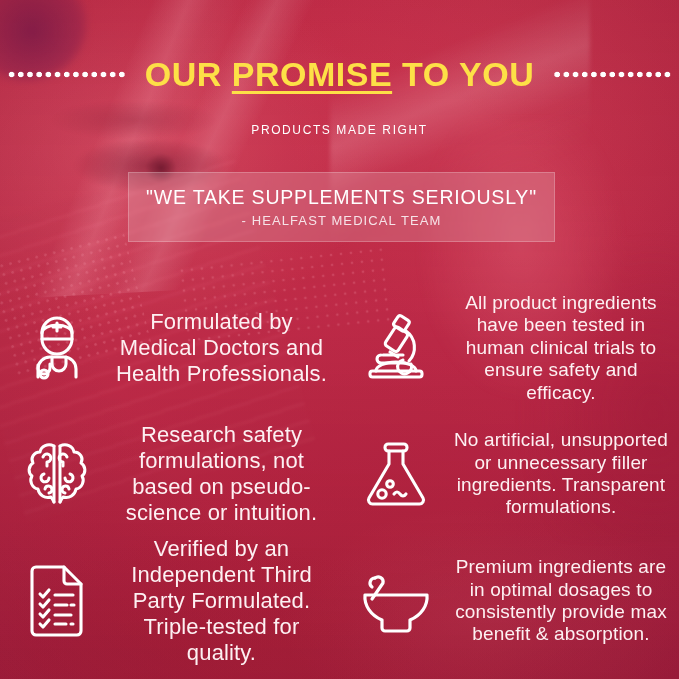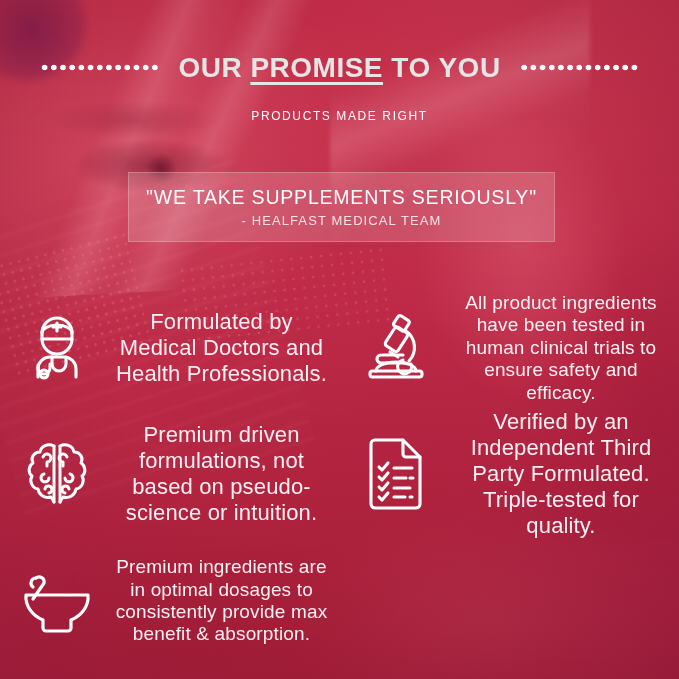--- a/index.html
+++ b/index.html
@@ -109,22 +109,22 @@
     width:679px;
   }
   .dots-line{
     flex:0 0 auto;height:9px;width:120px;
     background-image:radial-gradient(circle, #ffffff 2.6px, rgba(255,255,255,0) 3.1px);
     background-size:9.2px 9px;background-repeat:repeat-x;background-position:left center;
   }
   .dots-line.right{background-position:right center;}
   .title{
     flex:0 0 auto;
-    color:#e5e5e5;
-    font-size:28px;
+    color:#fde047;
+    font-size:34px;
     font-weight:bold;
     letter-spacing:.5px;
     line-height:1.05;
     padding:0 18px;
     white-space:nowrap;
   }
   .title .u{text-decoration:underline;text-underline-offset:5px;text-decoration-thickness:3px;}
   .subtitle{
     margin-top:8px;color:#ffffff;font-size:12px;letter-spacing:1.6px;
     font-weight:normal;
@@ -234,23 +234,35 @@
           <path d="M41 10 c6 -3 13 0 14 6 c6 0 10 6 7 11 c5 3 5 10 1 13 c3 5 0 12 -6 13 c-1 6 -7 10 -13 8 c-2 3 -3 5 -3 5"></path>
           <path d="M35 10 v56 M41 10 v56"></path>
           <path d="M24 21 a4 4 0 1 1 4 5 v4"></path>
           <path d="M48 21 a4 4 0 1 0 -4 5 v4"></path>
           <path d="M25 38 a4 4 0 1 0 5 4"></path>
           <path d="M51 38 a4 4 0 1 1 -5 4"></path>
           <path d="M26 53 a3.5 3.5 0 1 1 4 4"></path>
           <path d="M50 53 a3.5 3.5 0 1 0 -4 4"></path>
         </svg>
       </span>
-      <div class="f-text">Premium driven formulations, not based on pseudo-science or intuition.</div>
-    </div>
-
+      <div class="f-text">Research safety formulations, not based on pseudo-science or intuition.</div>
+    </div>
+
+    <div class="feature right">
+      <span class="f-icon">
+        <svg width="74" height="74" viewBox="0 0 74 74" fill="none" stroke="#ffffff" stroke-width="3.1" stroke-linecap="round" stroke-linejoin="round">
+          <rect x="26" y="7" width="22" height="7" rx="3.2"></rect>
+          <path d="M30 14 v13 L10 61 a4 4 0 0 0 3.5 6 h47 a4 4 0 0 0 3.5 -6 L44 27 V14"></path>
+          <circle cx="31" cy="47" r="3.3"></circle>
+          <circle cx="23" cy="57" r="4.2"></circle>
+          <path d="M35 57 q3 -4 6 0 t6 0"></path>
+        </svg>
+      </span>
+      <div class="f-text">No artificial, unsupported or unnecessary filler ingredients. Transparent formulations.</div>
+    </div>
 
     <div class="feature left">
       <span class="f-icon">
         <svg width="72" height="78" viewBox="0 0 72 78" fill="none" stroke="#ffffff" stroke-width="3.1" stroke-linecap="round" stroke-linejoin="round">
           <path d="M11 9 a4 4 0 0 1 4 -4 h28 l17 17 v47 a4 4 0 0 1 -4 4 h-41 a4 4 0 0 1 -4 -4 z"></path>
           <path d="M43 5 v14 a3 3 0 0 0 3 3 h14"></path>
           <path d="M19 32 l3 3 l6 -7"></path>
           <path d="M19 42 l3 3 l6 -7"></path>
           <path d="M19 52 l3 3 l6 -7"></path>
           <path d="M19 62 l3 3 l6 -7"></path>

